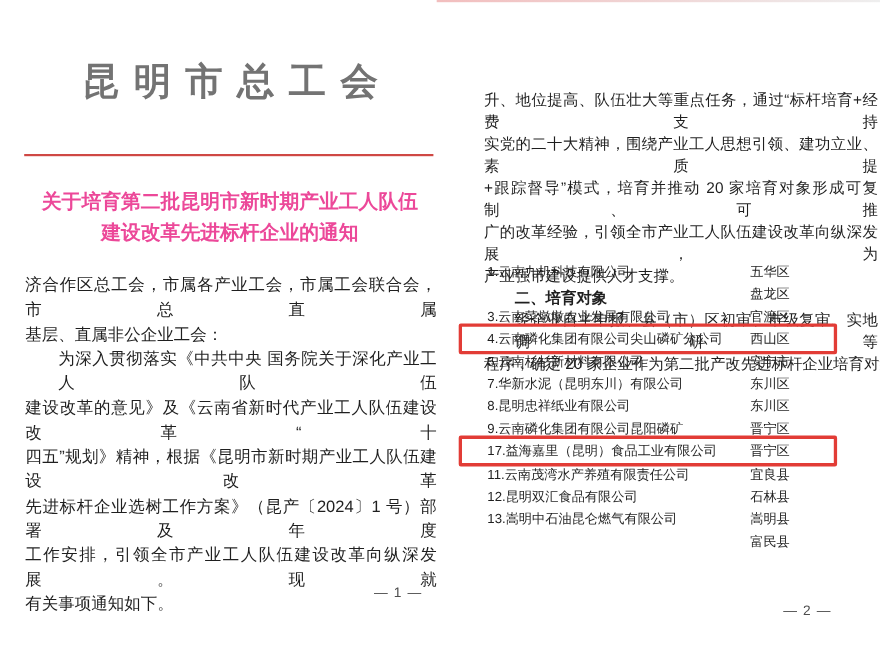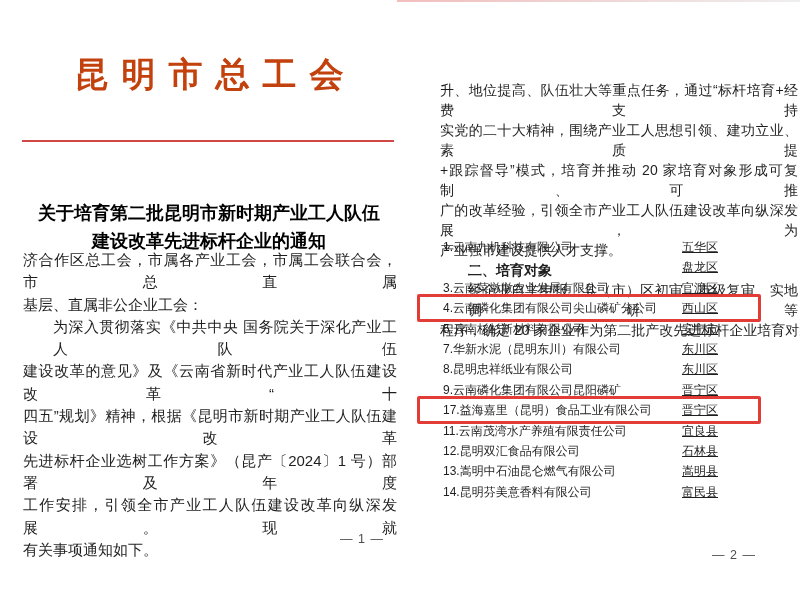--- a/index.html
+++ b/index.html
@@ -17,22 +17,21 @@
     letter-spacing:13px;text-indent:13px;line-height:44px;
     color:#e31b1c;white-space:nowrap;
   }
   #red-rule{
     position:absolute;left:22px;top:140px;width:372px;height:2px;
     background:#cf4844;
   }
   #doc-title{
     position:absolute;left:20px;top:170px;width:378px;
     font-size:18px;font-weight:700;text-align:center;line-height:27.5px;
-    color:#000000;
-    margin-top:30px;
+    color:#ec4899;
   }
   #p1-lines{
     position:absolute;left:23px;top:249px;width:374px;
     font-size:15px;line-height:22.3px;
   }
   #p2-lines{
     position:absolute;left:440px;top:80px;width:358px;
     font-size:14px;line-height:20px;
   }
   .tline{white-space:nowrap;}
@@ -41,21 +40,21 @@
   .tline.bold{font-weight:600;}
   
   #list-rows{
     position:absolute;left:427px;top:237px;width:358px;
     font-size:12px;
   }
   .lrow{
     position:relative;height:20.4px;line-height:20.4px;
     padding-left:16px;white-space:nowrap;
   }
-  .lrow .district{position:absolute;left:255px;top:0;text-decoration:underline;}
+  .lrow .district{position:absolute;left:255px;top:0;}
   .hl{
     position:absolute;box-sizing:border-box;
     border:3.5px solid #e23c36;border-radius:2px;
     left:417px;width:344px;height:28px;
   }
   
   .pageno{
     position:absolute;font-size:12.5px;color:#4d4d4d;letter-spacing:1px;
     white-space:nowrap;
   }
@@ -65,21 +64,21 @@
   #top-artifact{
     position:absolute;left:397px;top:0;width:403px;height:2px;
     background:linear-gradient(90deg,rgba(226,110,110,.45),rgba(195,195,195,.28));
   }
 </style>
 </head>
 <body>
 
 <div id="top-artifact"></div>
 
-<div id="org-header" style="color: #c2410c;">昆明市总工会</div>
+<div id="org-header" style="color: #737373;">昆明市总工会</div>
 <div id="red-rule" style="background: rgb(207, 72, 68);"></div>
 <div id="doc-title">
     <div>关于培育第二批昆明市新时期产业工人队伍</div>
     <div>建设改革先进标杆企业的通知</div>
   </div>
 <div id="p1-lines">
     <div class="tline just">济合作区总工会，市属各产业工会，市属工会联合会，市总直属</div>
     <div class="tline">基层、直属非公企业工会：</div>
     <div class="tline just indent">为深入贯彻落实《中共中央 国务院关于深化产业工人队伍</div>
     <div class="tline just">建设改革的意见》及《云南省新时代产业工人队伍建设改革“十</div>
@@ -106,18 +105,18 @@
     <div class="lrow"><span class="company">3.云南菜墩墩农业发展有限公司</span><span class="district">官渡区</span></div>
     <div class="lrow"><span class="company">4.云南磷化集团有限公司尖山磷矿分公司</span><span class="district">西山区</span></div>
     <div class="lrow"><span class="company">5.云南杉杉新材料有限公司</span><span class="district">安宁市</span></div>
     <div class="lrow"><span class="company">7.华新水泥（昆明东川）有限公司</span><span class="district">东川区</span></div>
     <div class="lrow"><span class="company">8.昆明忠祥纸业有限公司</span><span class="district">东川区</span></div>
     <div class="lrow"><span class="company">9.云南磷化集团有限公司昆阳磷矿</span><span class="district">晋宁区</span></div>
     <div class="lrow"><span class="company">17.益海嘉里（昆明）食品工业有限公司</span><span class="district">晋宁区</span></div>
     <div class="lrow"><span class="company">11.云南茂湾水产养殖有限责任公司</span><span class="district">宜良县</span></div>
     <div class="lrow"><span class="company">12.昆明双汇食品有限公司</span><span class="district">石林县</span></div>
     <div class="lrow"><span class="company">13.嵩明中石油昆仑燃气有限公司</span><span class="district">嵩明县</span></div>
-    <div class="lrow"><span class="company">14.昆明芬美意香料有限公司</span><span class="district">富民县</span></div>
+    <div class="lrow"><span class="district">富民县</span></div>
   </div>
 <div id="p2-footer" class="pageno">— 2 —</div>
 
 <div class="hl" style="border-color: rgb(226, 60, 54); top: 294.2px;"></div>
 <div class="hl" style="border-color: rgb(226, 60, 54); top: 396.2px;"></div>
 
 </body></html>

